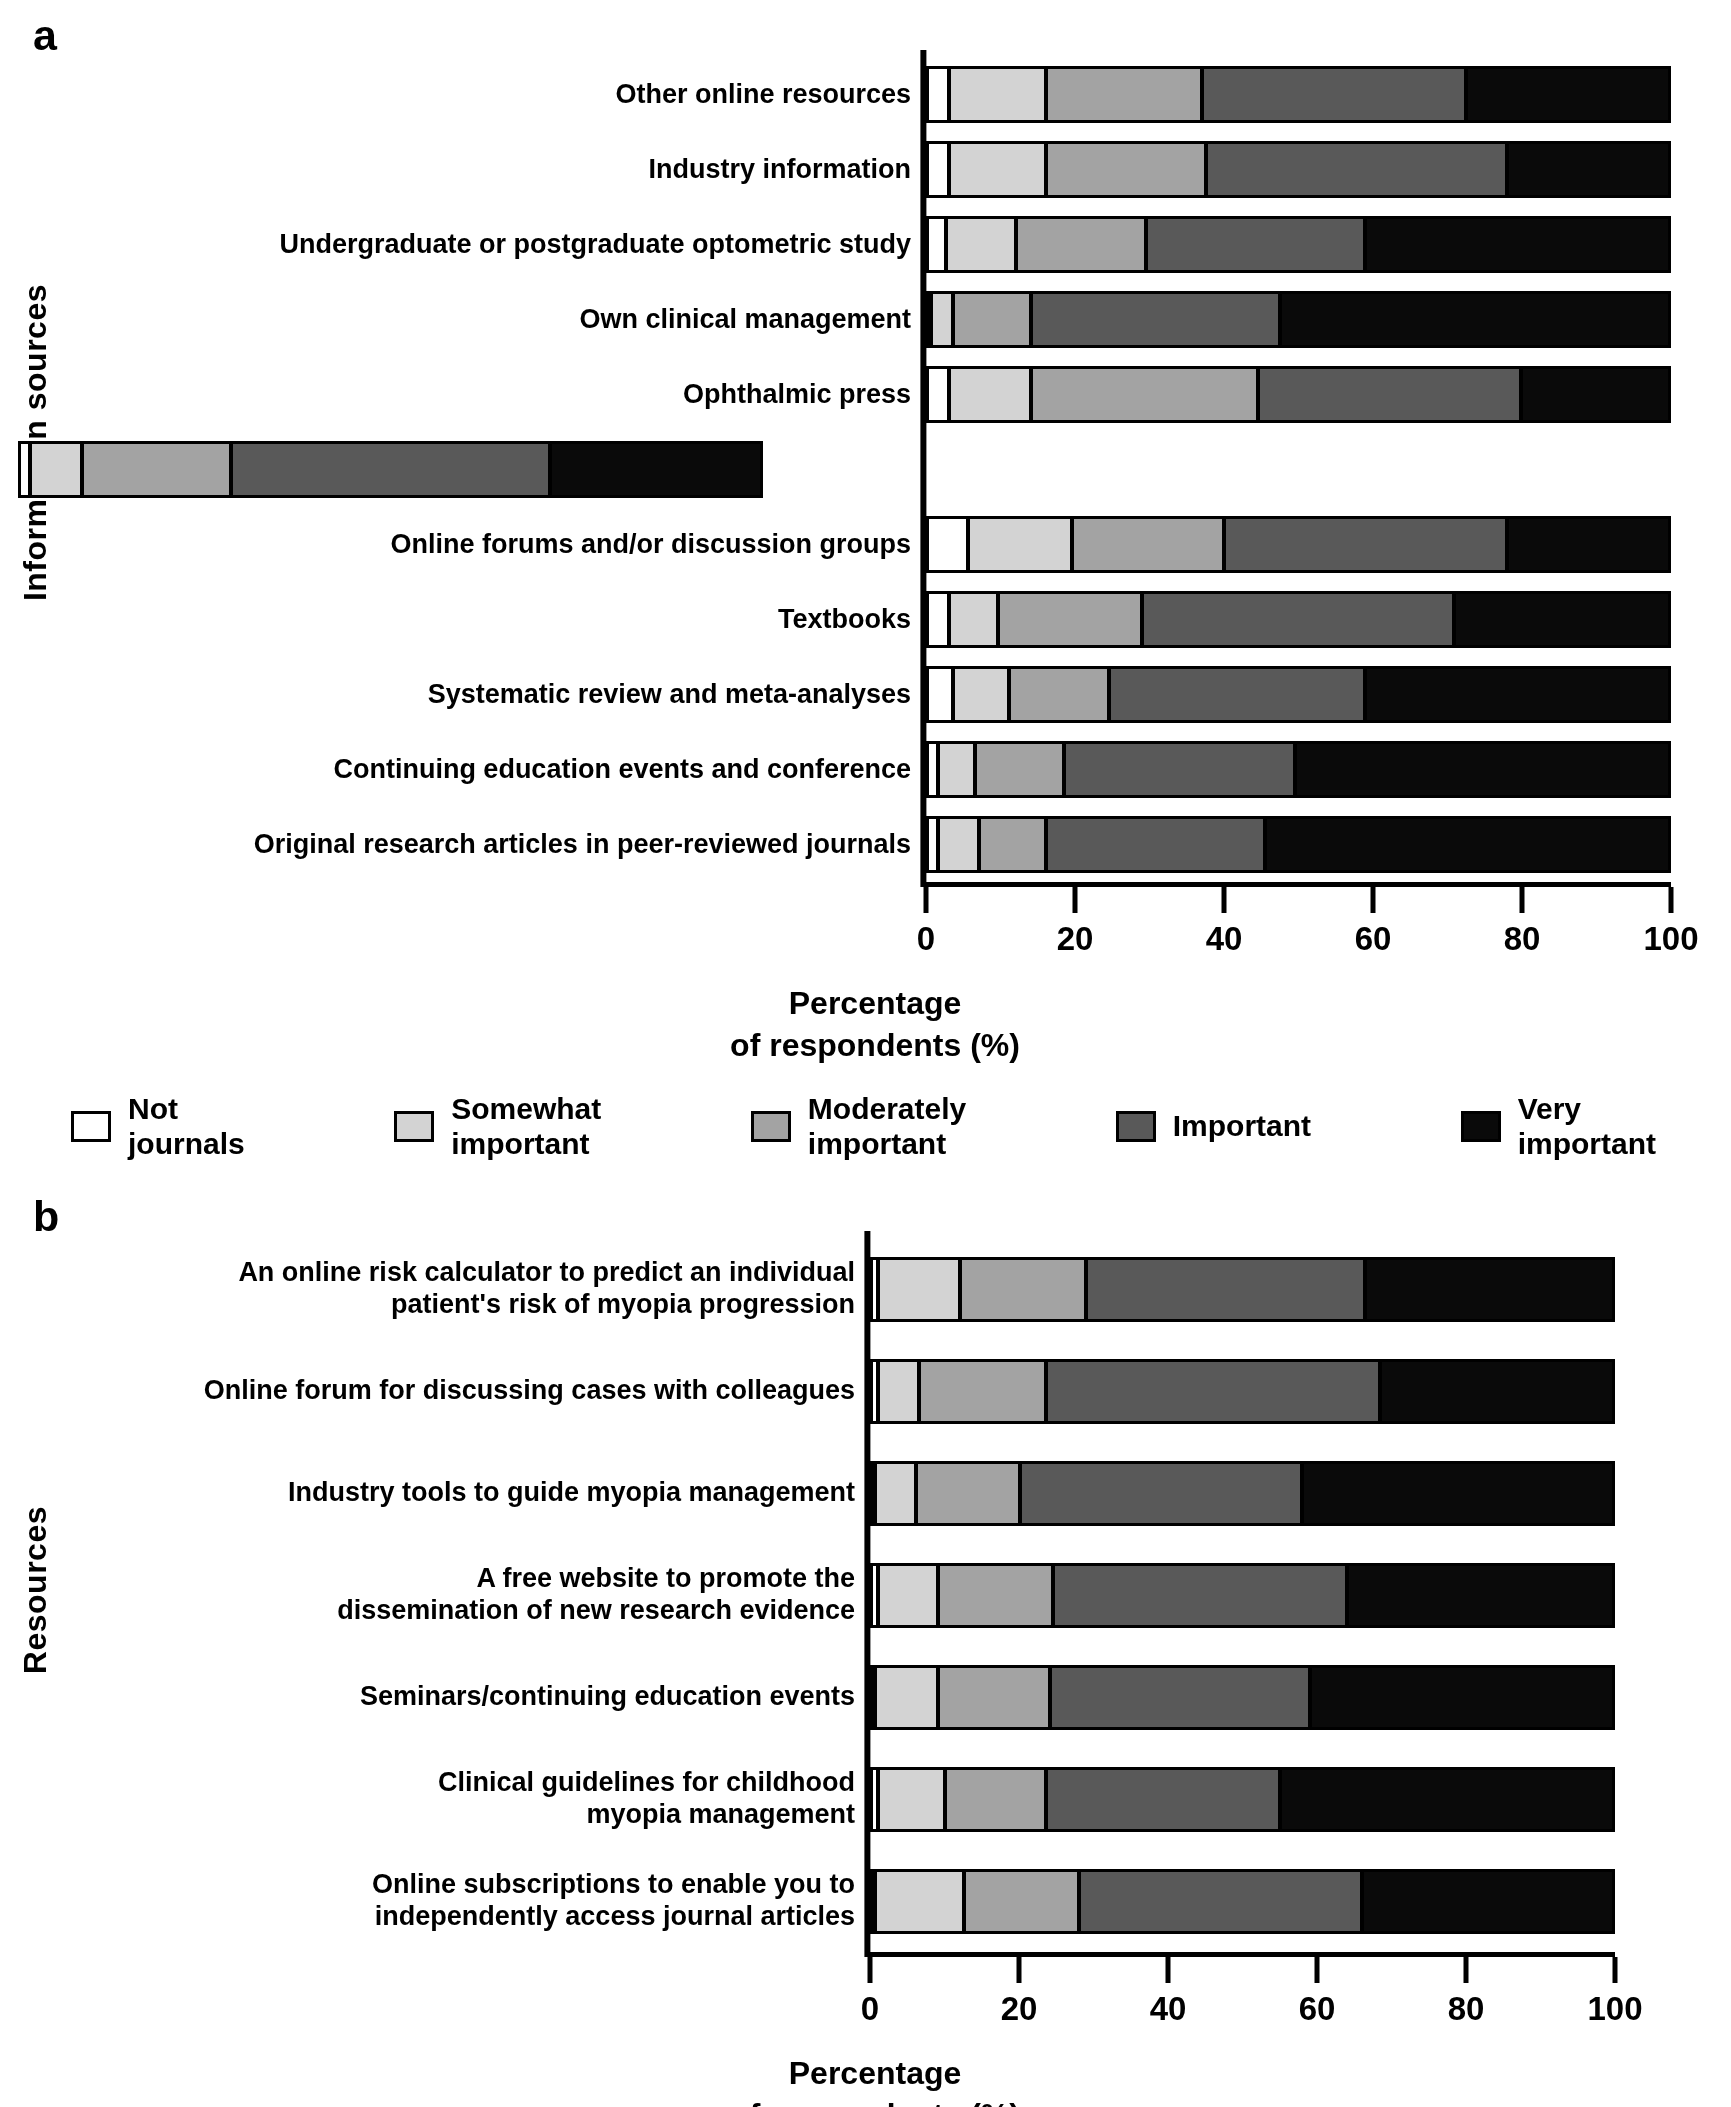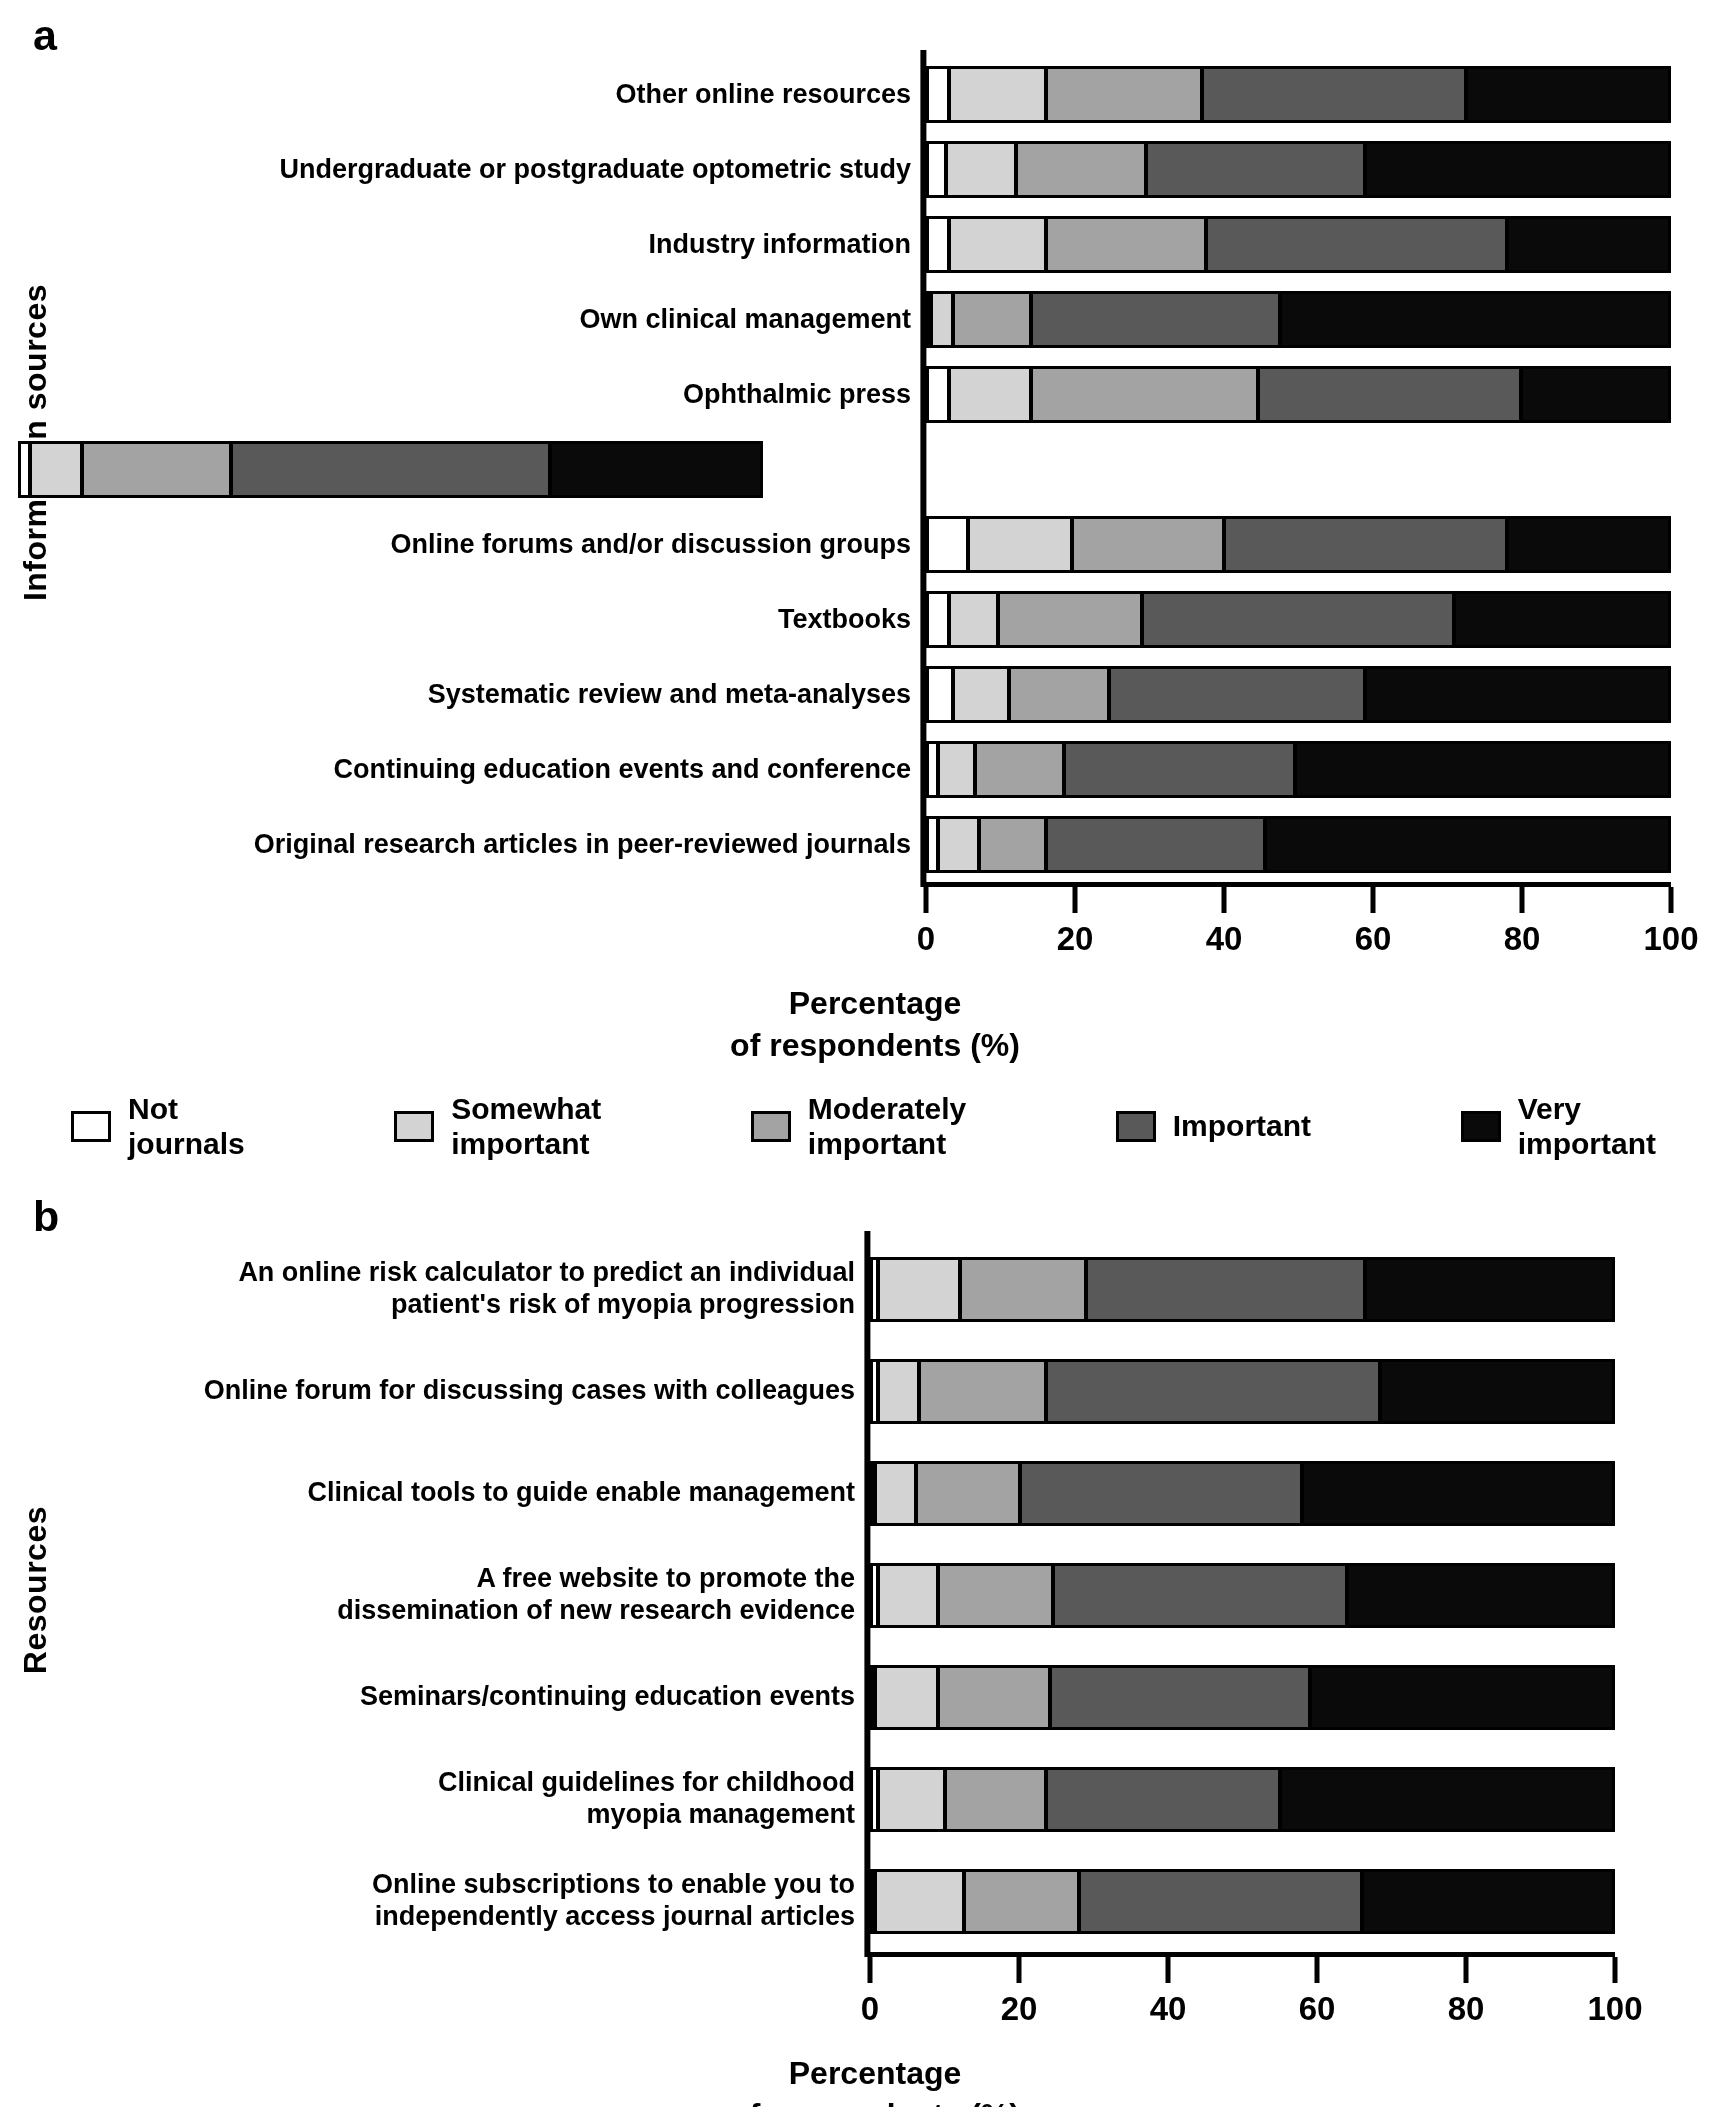--- a/index.html
+++ b/index.html
@@ -102,40 +102,40 @@
             <div class="bar">
               <div class="seg" style="flex: 0 0 3%; background: rgb(255, 255, 255);"></div>
               <div class="seg" style="flex: 0 0 13%; background: rgb(211, 211, 211);"></div>
               <div class="seg" style="flex: 0 0 21%; background: rgb(163, 163, 163);"></div>
               <div class="seg" style="flex: 0 0 35.5%; background: rgb(89, 89, 89);"></div>
               <div class="seg" style="flex: 0 0 27.5%; background: rgb(10, 10, 10);"></div>
             </div>
           </div>
         </div>
         <div class="chart-row">
+          <div class="row-label">Industry information</div>
+          <div class="bar-cell">
+            <div class="bar">
+              <div class="seg" style="flex: 0 0 3%; background: rgb(255, 255, 255);"></div>
+              <div class="seg" style="flex: 0 0 13%; background: rgb(211, 211, 211);"></div>
+              <div class="seg" style="flex: 0 0 21.5%; background: rgb(163, 163, 163);"></div>
+              <div class="seg" style="flex: 0 0 40.5%; background: rgb(89, 89, 89);"></div>
+              <div class="seg" style="flex: 0 0 22%; background: rgb(10, 10, 10);"></div>
+            </div>
+          </div>
+        </div>
+        <div class="chart-row">
           <div class="row-label">Undergraduate or postgraduate optometric study</div>
           <div class="bar-cell">
             <div class="bar">
               <div class="seg" style="flex: 0 0 2.5%; background: rgb(255, 255, 255);"></div>
               <div class="seg" style="flex: 0 0 9.5%; background: rgb(211, 211, 211);"></div>
               <div class="seg" style="flex: 0 0 17.5%; background: rgb(163, 163, 163);"></div>
               <div class="seg" style="flex: 0 0 29.5%; background: rgb(89, 89, 89);"></div>
               <div class="seg" style="flex: 0 0 41%; background: rgb(10, 10, 10);"></div>
-            </div>
-          </div>
-        </div>
-        <div class="chart-row">
-          <div class="row-label">Industry information</div>
-          <div class="bar-cell">
-            <div class="bar">
-              <div class="seg" style="flex: 0 0 3%; background: rgb(255, 255, 255);"></div>
-              <div class="seg" style="flex: 0 0 13%; background: rgb(211, 211, 211);"></div>
-              <div class="seg" style="flex: 0 0 21.5%; background: rgb(163, 163, 163);"></div>
-              <div class="seg" style="flex: 0 0 40.5%; background: rgb(89, 89, 89);"></div>
-              <div class="seg" style="flex: 0 0 22%; background: rgb(10, 10, 10);"></div>
             </div>
           </div>
         </div>
         <div class="chart-row">
           <div class="row-label">Own clinical management</div>
           <div class="bar-cell">
             <div class="bar">
               <div class="seg" style="flex: 0 0 0.5%; background: rgb(255, 255, 255);"></div>
               <div class="seg" style="flex: 0 0 3%; background: rgb(211, 211, 211);"></div>
               <div class="seg" style="flex: 0 0 10.5%; background: rgb(163, 163, 163);"></div>
@@ -297,21 +297,21 @@
             <div class="bar">
               <div class="seg" style="flex: 0 0 1%; background: rgb(255, 255, 255);"></div>
               <div class="seg" style="flex: 0 0 5.5%; background: rgb(211, 211, 211);"></div>
               <div class="seg" style="flex: 0 0 17%; background: rgb(163, 163, 163);"></div>
               <div class="seg" style="flex: 0 0 45%; background: rgb(89, 89, 89);"></div>
               <div class="seg" style="flex: 0 0 31.5%; background: rgb(10, 10, 10);"></div>
             </div>
           </div>
         </div>
         <div class="chart-row">
-          <div class="row-label">Clinical tools to guide enable management</div>
+          <div class="row-label">Industry tools to guide myopia management</div>
           <div class="bar-cell">
             <div class="bar">
               <div class="seg" style="flex: 0 0 0.5%; background: rgb(255, 255, 255);"></div>
               <div class="seg" style="flex: 0 0 5.5%; background: rgb(211, 211, 211);"></div>
               <div class="seg" style="flex: 0 0 14%; background: rgb(163, 163, 163);"></div>
               <div class="seg" style="flex: 0 0 38%; background: rgb(89, 89, 89);"></div>
               <div class="seg" style="flex: 0 0 42%; background: rgb(10, 10, 10);"></div>
             </div>
           </div>
         </div>

